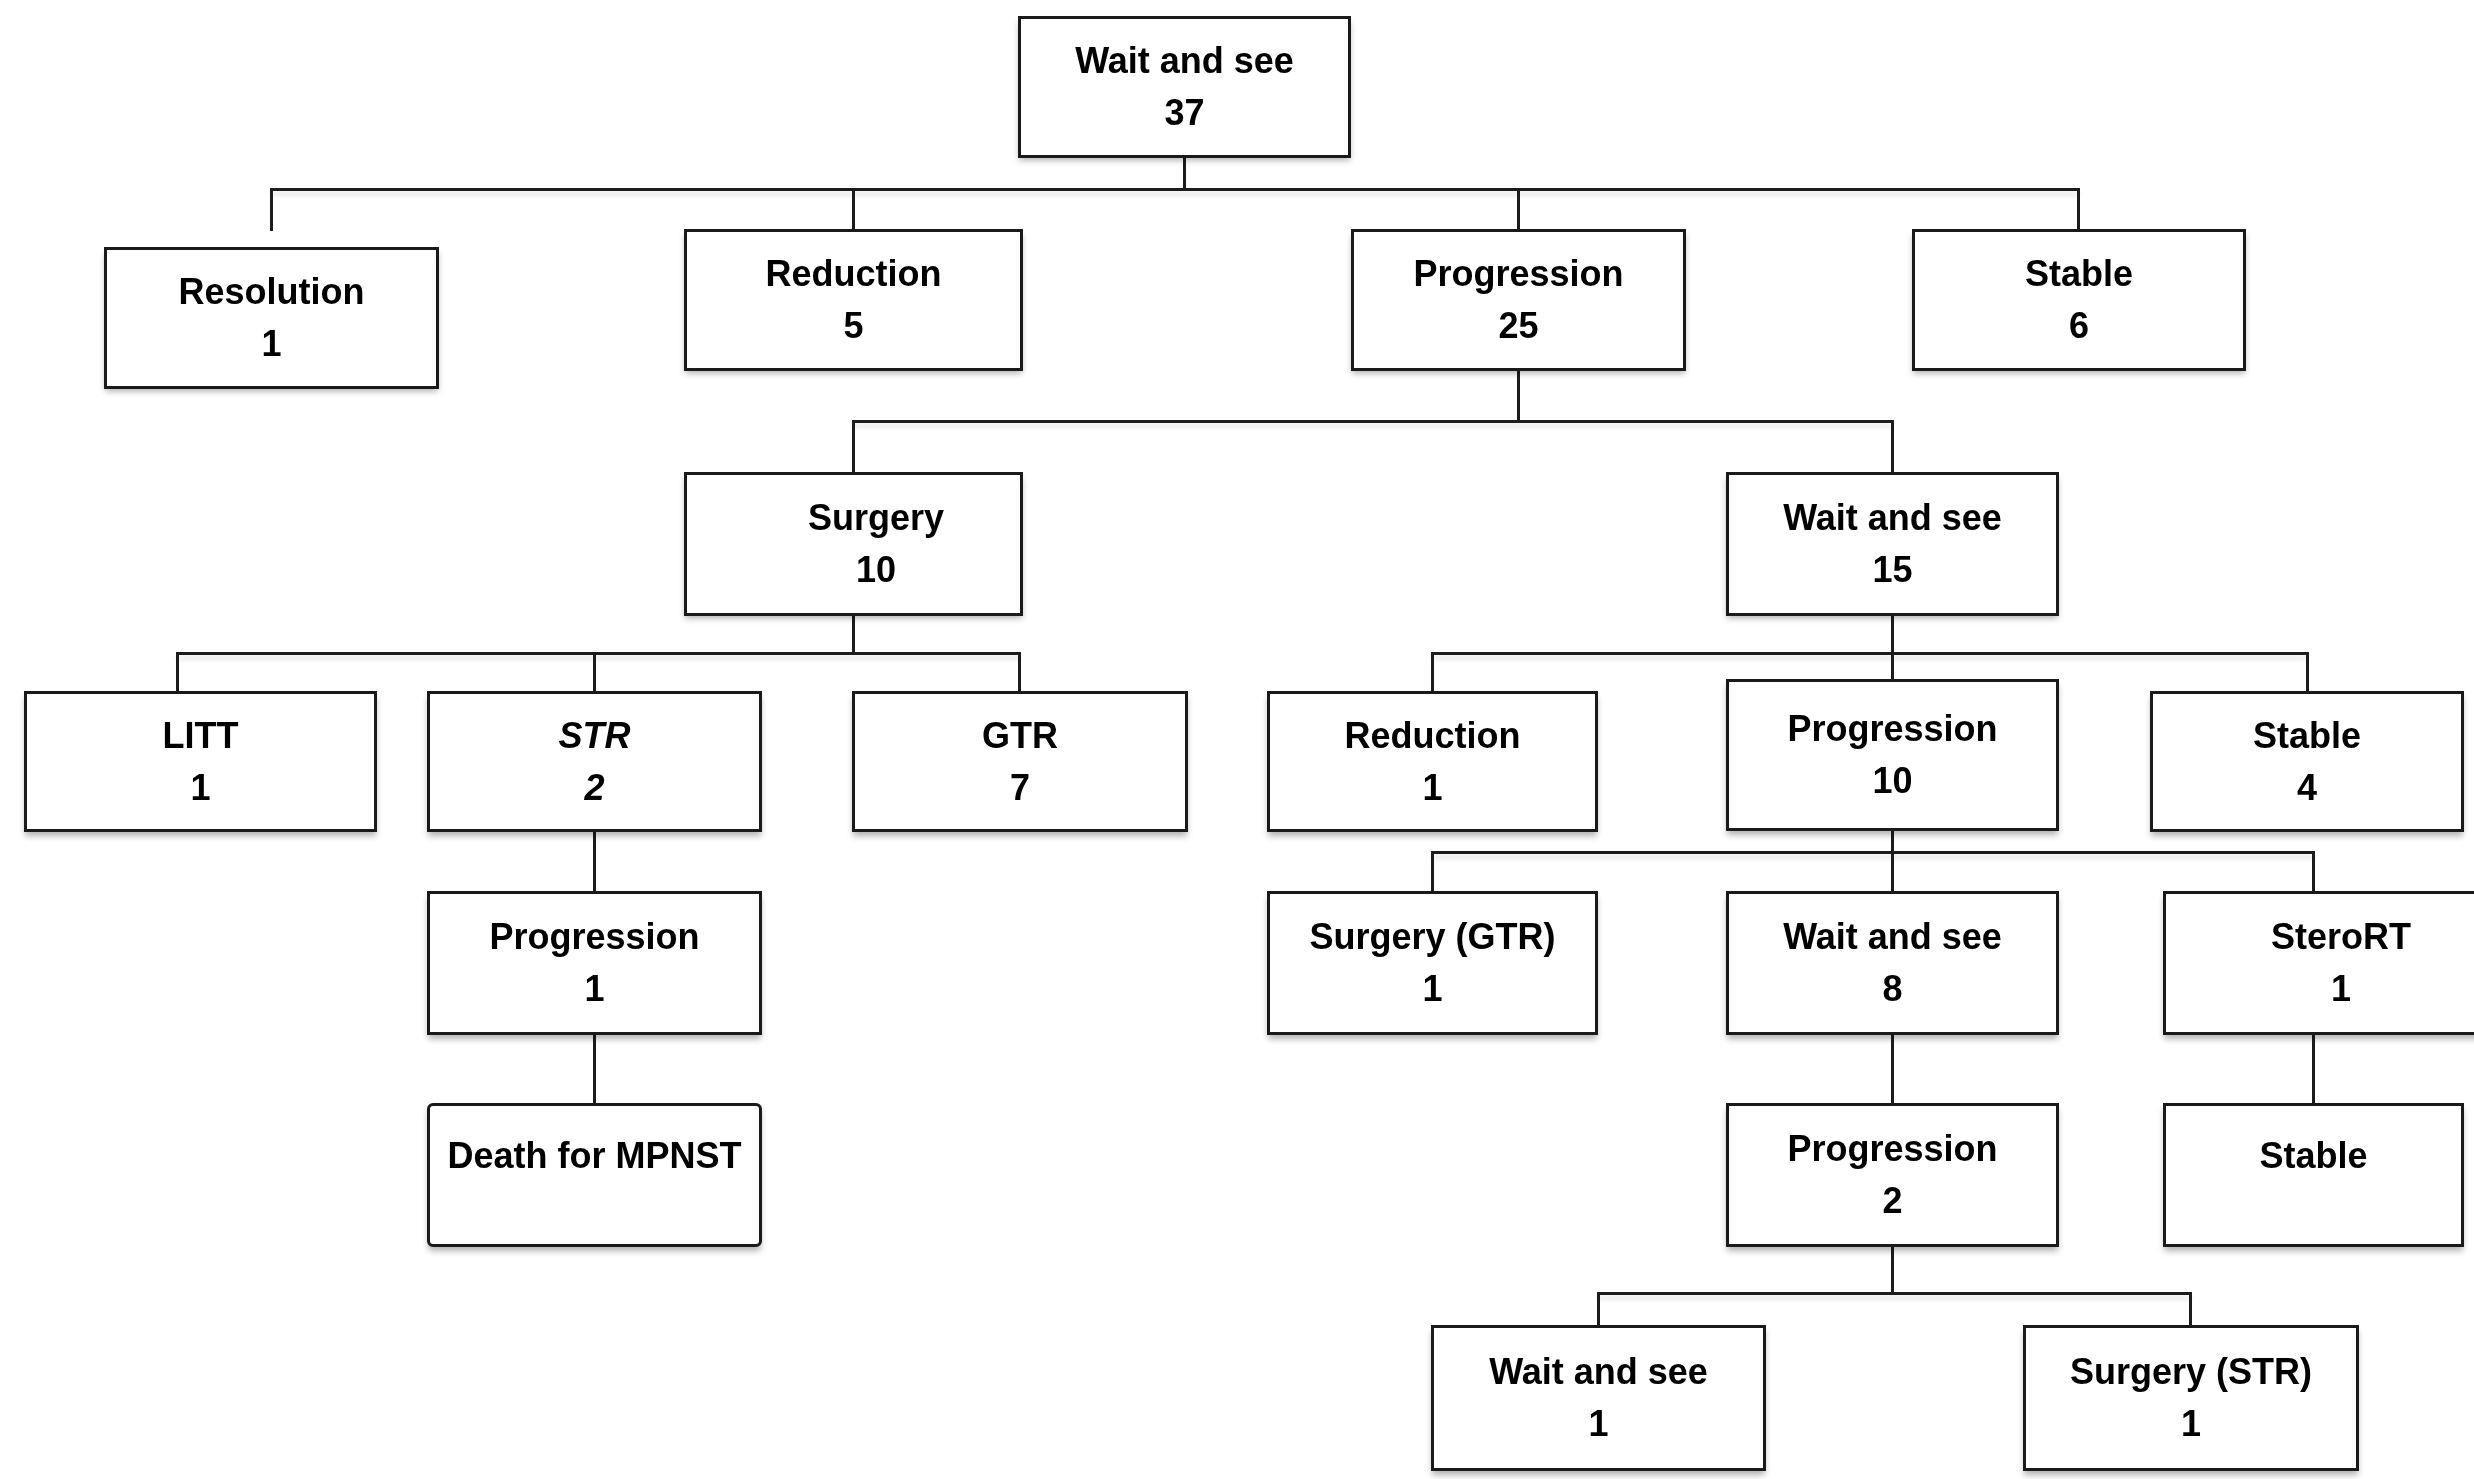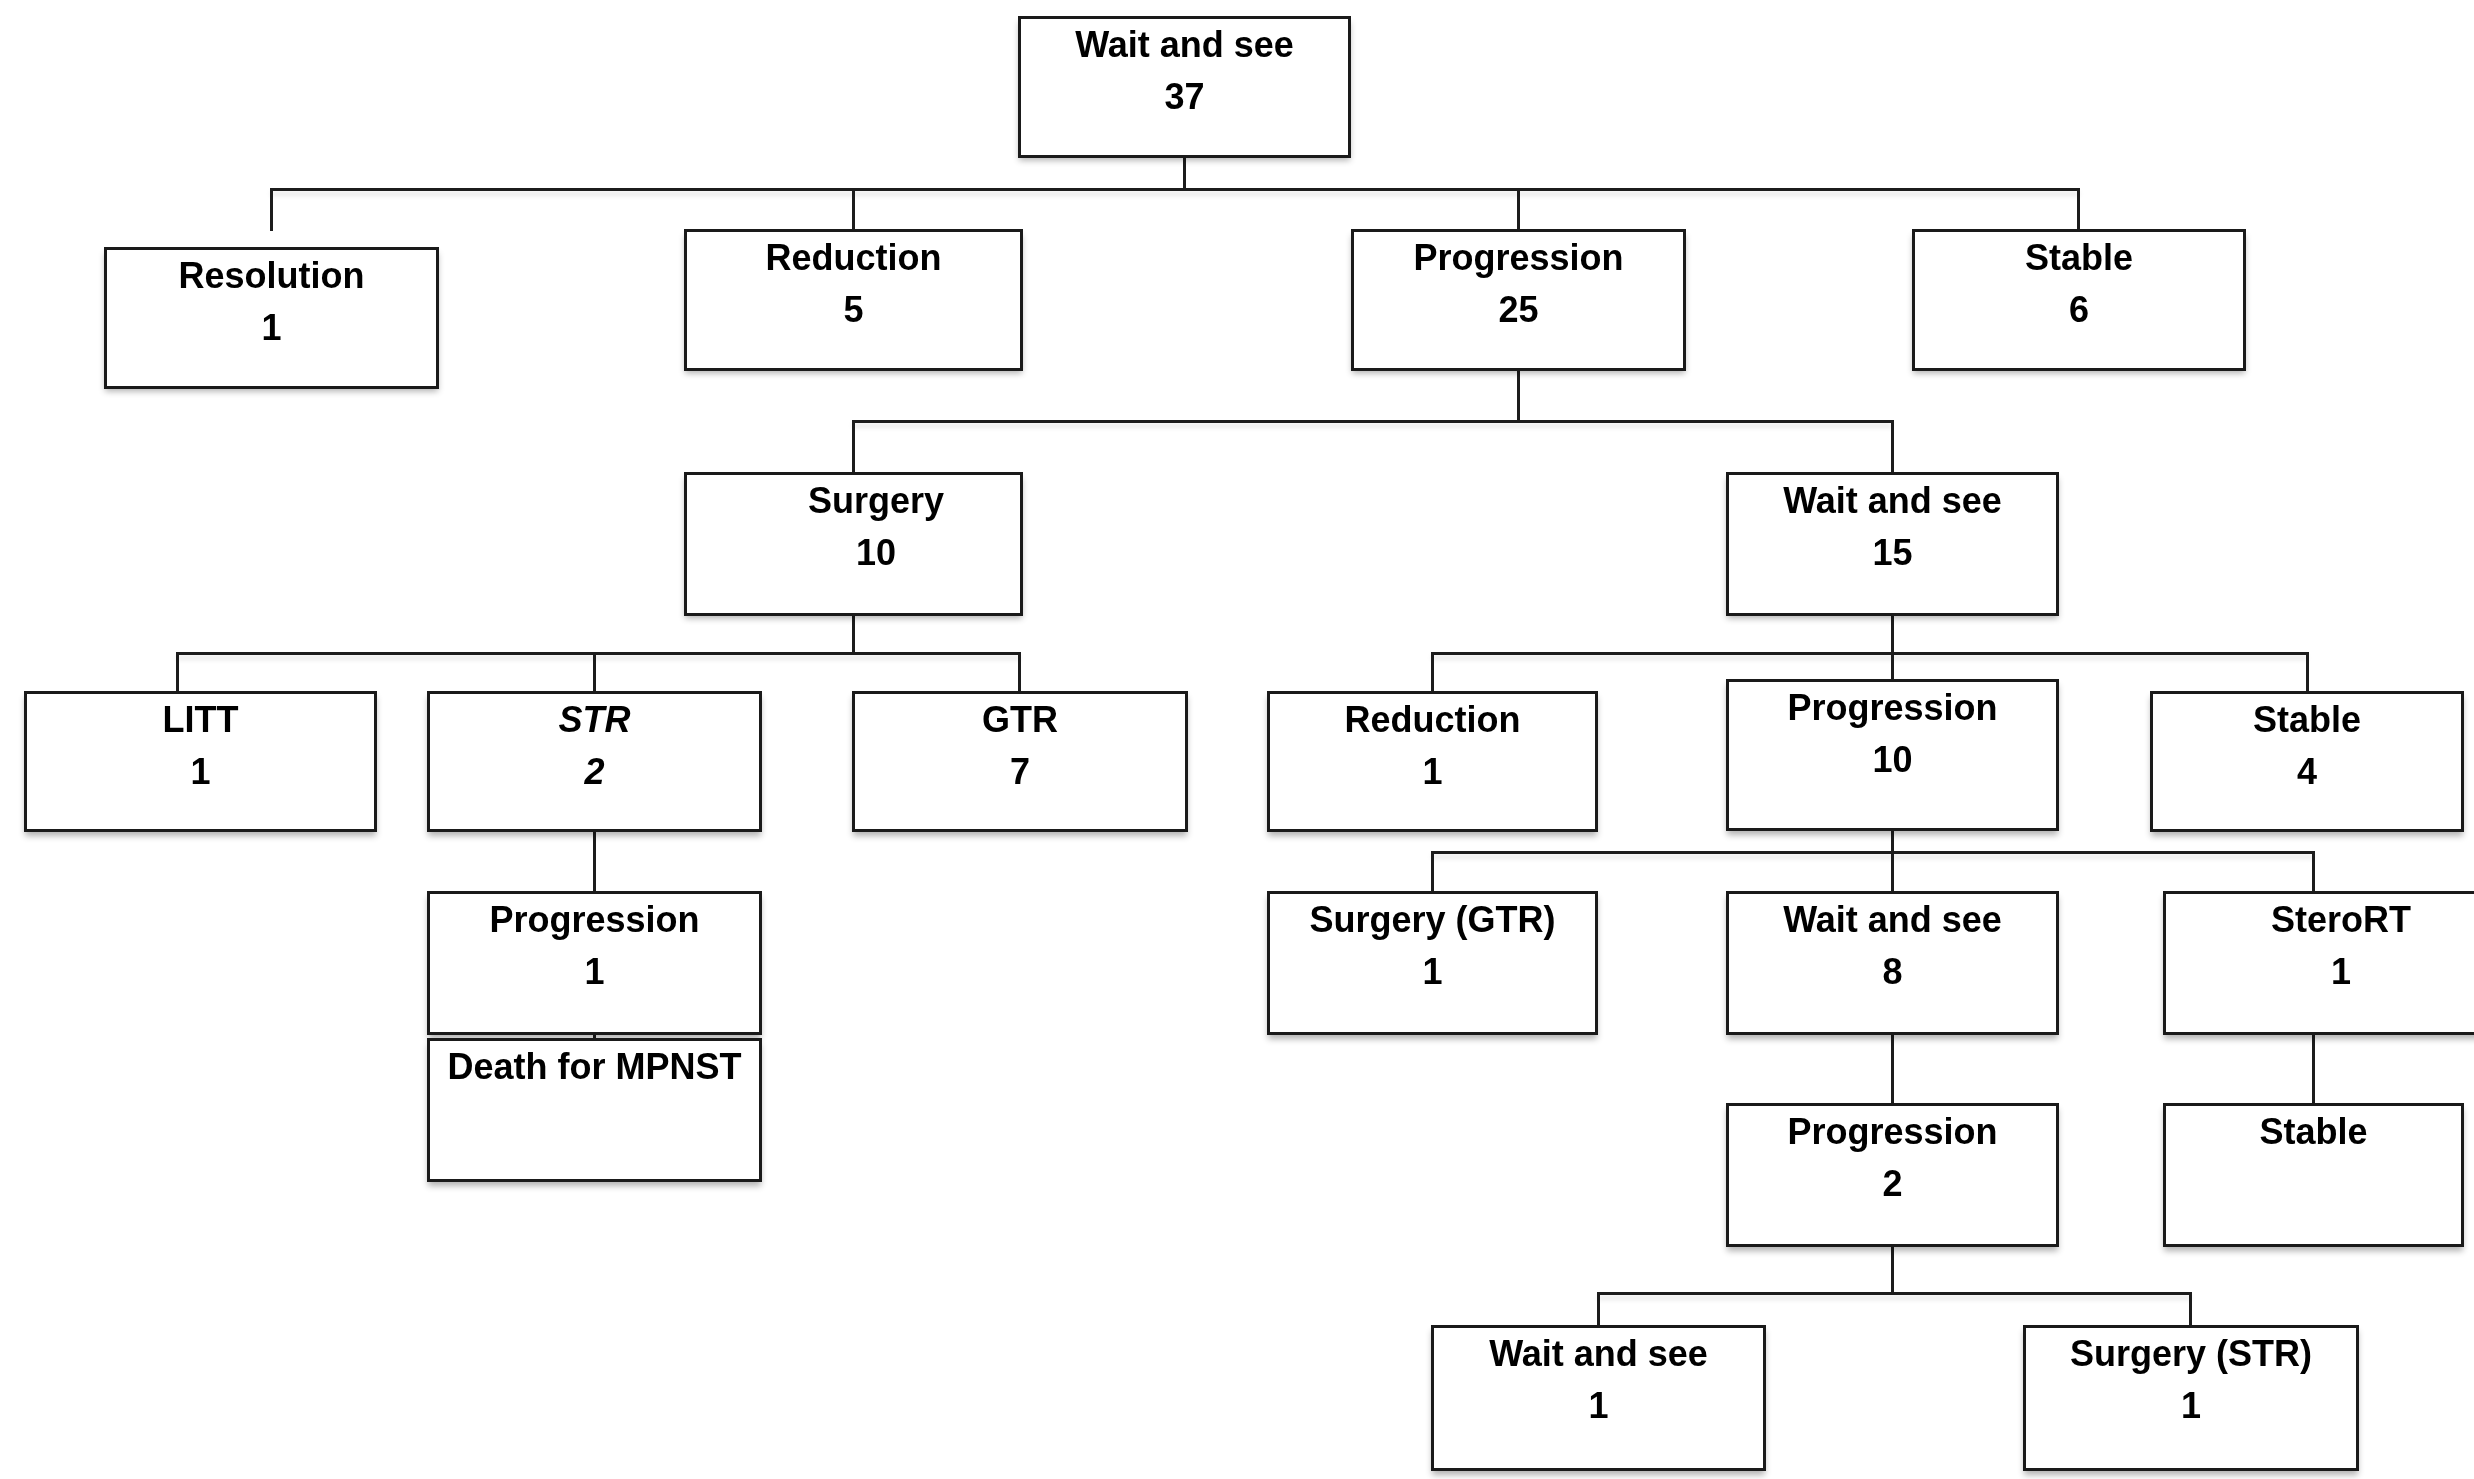--- a/index.html
+++ b/index.html
@@ -13,21 +13,21 @@
   }
   .node {
     position: absolute;
     box-sizing: border-box;
     background: #ffffff;
     border: 3.5px solid #1a1a1a;
     box-shadow: 0 4.9px 6.3px -1.4px rgba(0,0,0,0.30);
     display: flex;
     flex-direction: column;
     align-items: center;
-    justify-content: flex-start;
+    justify-content: center;
     text-align: center;
     color: #000000;
     font-size: 36px;
     font-weight: bold;
     line-height: 52px;
     z-index: 2;
   }
   .node.single { padding-bottom: 38px; }
   .vline {
     position: absolute;
@@ -154,21 +154,21 @@
   </div>
   <div class="node" style="left:1726px;top:891px;width:333px;height:144px;">
     <div>Wait and see</div>
     <div>8</div>
   </div>
   <div class="node" style="left:2163px;top:891px;width:356px;height:144px;">
     <div>SteroRT</div>
     <div>1</div>
   </div>
 
-  <div class="node single" style="left:427px;top:1038px;width:335px;height:144px;">
+  <div class="node single" style="left:427px;top:1103px;width:335px;height:144px;border-radius:6px;">
     <div>Death for MPNST</div>
   </div>
   <div class="node" style="left:1726px;top:1103px;width:333px;height:144px;">
     <div>Progression</div>
     <div>2</div>
   </div>
   <div class="node single" style="left:2163px;top:1103px;width:301px;height:144px;">
     <div>Stable</div>
   </div>
 

